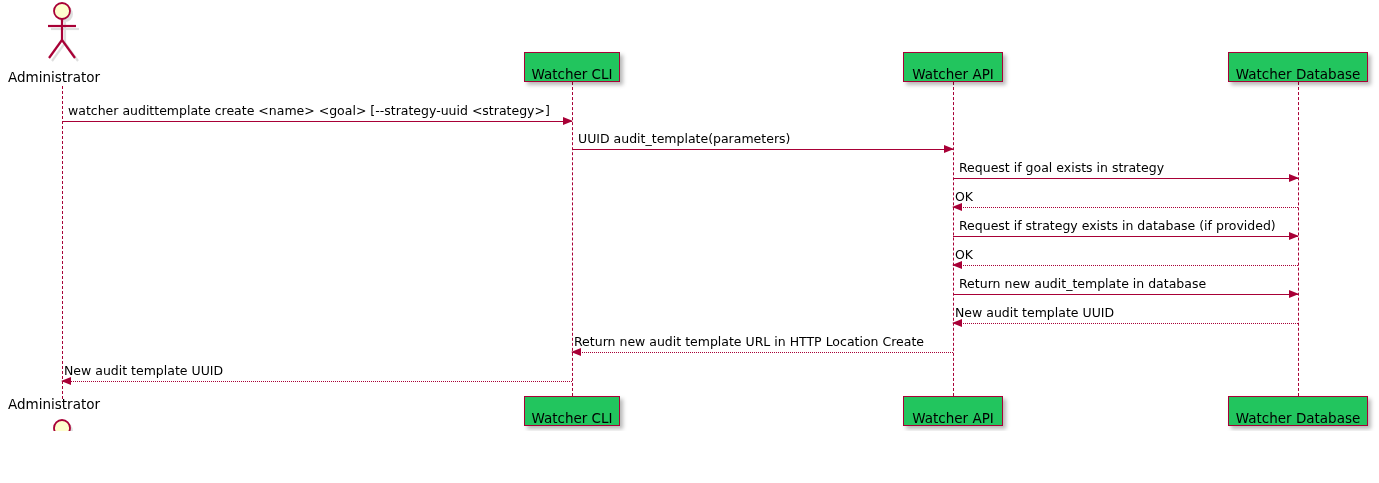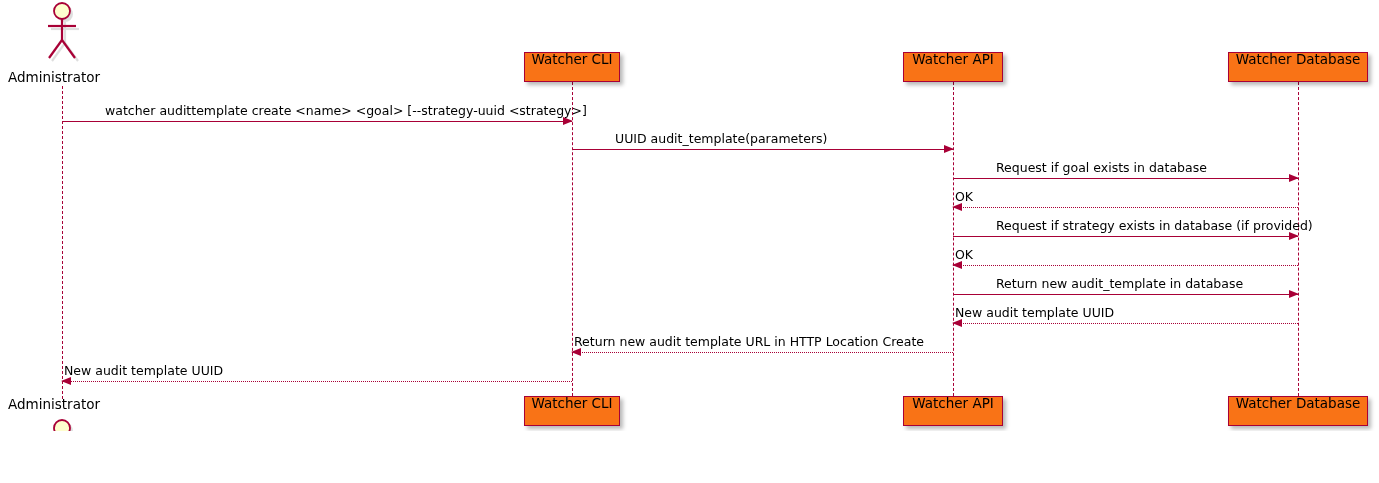--- a/index.html
+++ b/index.html
@@ -12,25 +12,25 @@
   }
   #diagram {
     position: relative;
     width: 1379px;
     height: 431px;
     background: #FFFFFF;
     overflow: hidden;
   }
   .participant-box {
     position: absolute;
-    background: #f97316;
+    background: #22c55e;
     border: 1.5px solid #A80036;
     box-shadow: 3px 3px 4px rgba(0,0,0,0.28);
     display: flex;
-    align-items: flex-start;
+    align-items: flex-end;
     justify-content: center;
     box-sizing: border-box;
     height: 30px;
     z-index: 6;
   }
   .participant-label {
     font-size: 13.5px;
     color: #000000;
     white-space: nowrap;
     line-height: 1;
@@ -82,21 +82,21 @@
     border-right: 10px solid #A80036;
   }
   .msg .caption {
     position: absolute;
     bottom: 4px;
     font-size: 12.5px;
     color: #000000;
     white-space: nowrap;
     line-height: 1;
   }
-  .msg.to-right .caption { left: 6px; margin-left: 37px; }
+  .msg.to-right .caption { left: 6px; }
   .msg.to-left .caption { left: 2px; }
   .actor-fig {
     position: absolute;
     z-index: 6;
   }
   .actor-fig svg { display: block; overflow: visible; }
 </style>
 </head>
 <body>
 
@@ -145,21 +145,21 @@
 
   <div class="msg to-right" style="left:572px; top:149px; width:381px;">
     <div class="line"></div>
     <div class="head"></div>
     <div class="caption">UUID audit_template(parameters)</div>
   </div>
 
   <div class="msg to-right" style="left:953px; top:178px; width:345px;">
     <div class="line"></div>
     <div class="head"></div>
-    <div class="caption">Request if goal exists in database</div>
+    <div class="caption">Request if goal exists in strategy</div>
   </div>
 
   <div class="msg to-left dotted" style="left:953px; top:207px; width:345px;">
     <div class="line"></div>
     <div class="head"></div>
     <div class="caption">OK</div>
   </div>
 
   <div class="msg to-right" style="left:953px; top:236px; width:345px;">
     <div class="line"></div>

